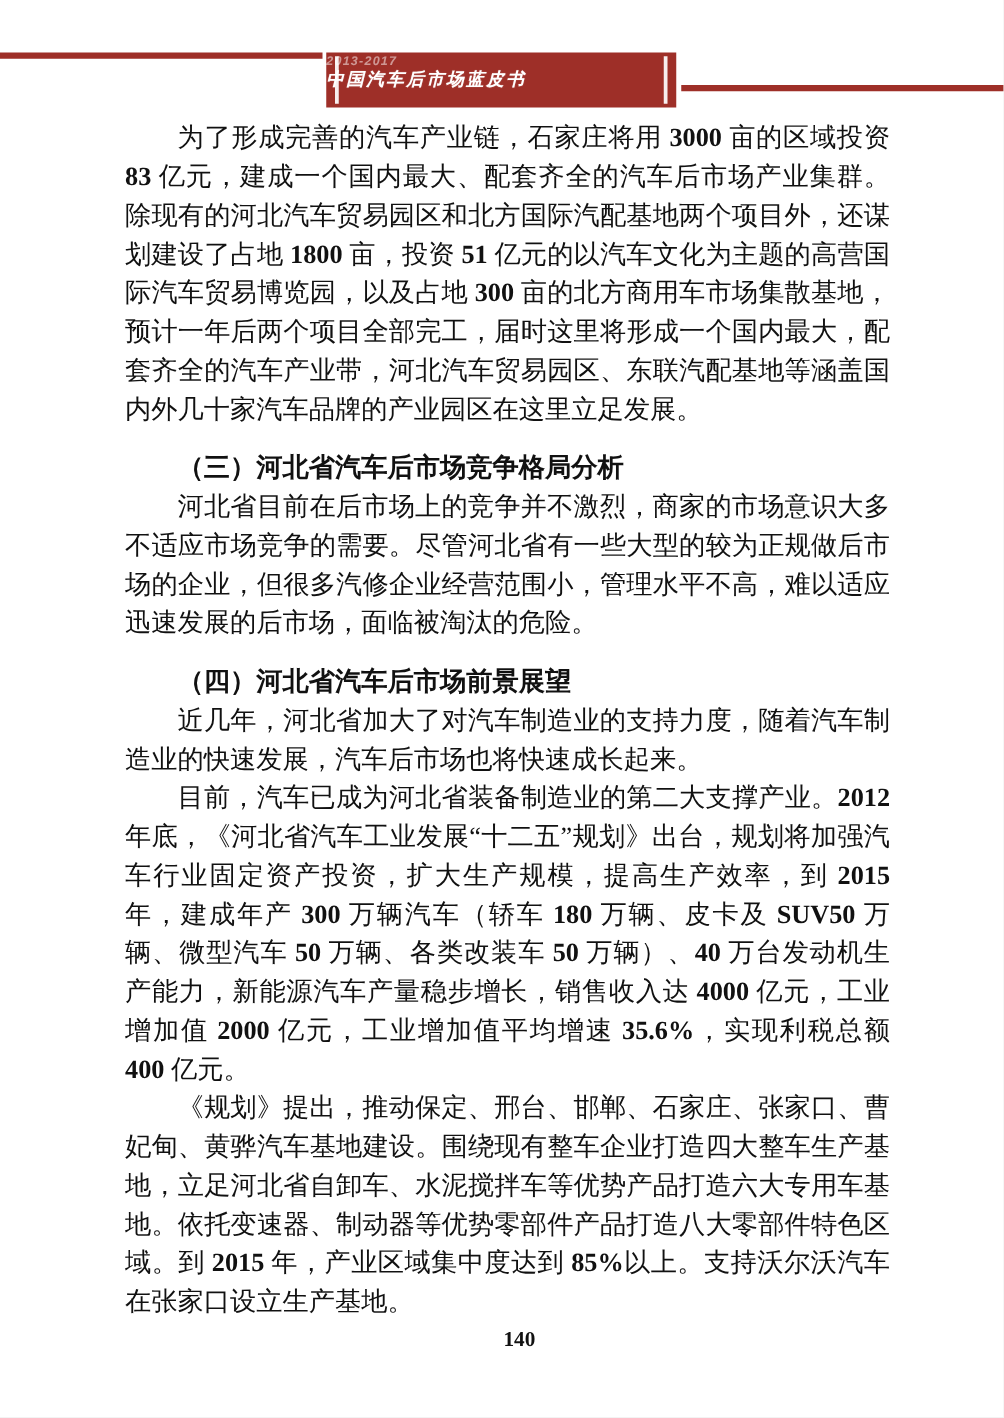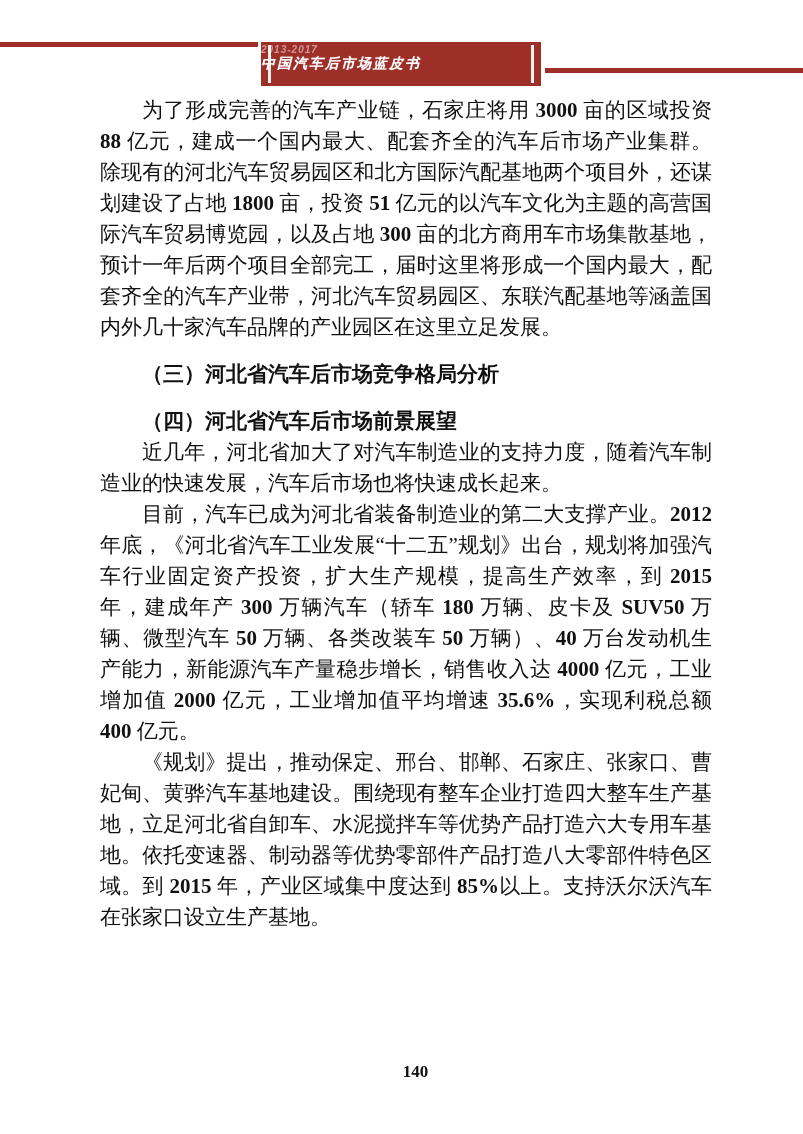--- a/index.html
+++ b/index.html
@@ -107,22 +107,23 @@
     <div class="banner-box">
       <div class="banner-line left"></div>
       <div class="banner-years">2013-2017</div>
       <div class="banner-title">中国汽车后市场蓝皮书</div>
       <div class="banner-line right"></div>
     </div>
     <div class="hdr-bar right"></div>
   </header>
 
   <main class="body-text">
-    <p>为了形成完善的汽车产业链，石家庄将用 <b>3000</b> 亩的区域投资 <b>88</b> 亿元，建成一个国内最大、配套齐全的汽车后市场产业集群。除现有的河北汽车贸易园区和北方国际汽配基地两个项目外，还谋划建设了占地 <b>1800</b> 亩，投资 <b>51</b> 亿元的以汽车文化为主题的高营国际汽车贸易博览园，以及占地 <b>300</b> 亩的北方商用车市场集散基地，预计一年后两个项目全部完工，届时这里将形成一个国内最大，配套齐全的汽车产业带，河北汽车贸易园区、东联汽配基地等涵盖国内外几十家汽车品牌的产业园区在这里立足发展。</p>
+    <p>为了形成完善的汽车产业链，石家庄将用 <b>3000</b> 亩的区域投资 <b>83</b> 亿元，建成一个国内最大、配套齐全的汽车后市场产业集群。除现有的河北汽车贸易园区和北方国际汽配基地两个项目外，还谋划建设了占地 <b>1800</b> 亩，投资 <b>51</b> 亿元的以汽车文化为主题的高营国际汽车贸易博览园，以及占地 <b>300</b> 亩的北方商用车市场集散基地，预计一年后两个项目全部完工，届时这里将形成一个国内最大，配套齐全的汽车产业带，河北汽车贸易园区、东联汽配基地等涵盖国内外几十家汽车品牌的产业园区在这里立足发展。</p>
     <p class="heading">（三）河北省汽车后市场竞争格局分析</p>
+    <p>河北省目前在后市场上的竞争并不激烈，商家的市场意识大多不适应市场竞争的需要。尽管河北省有一些大型的较为正规做后市场的企业，但很多汽修企业经营范围小，管理水平不高，难以适应迅速发展的后市场，面临被淘汰的危险。</p>
     <p class="heading">（四）河北省汽车后市场前景展望</p>
     <p>近几年，河北省加大了对汽车制造业的支持力度，随着汽车制造业的快速发展，汽车后市场也将快速成长起来。</p>
     <p>目前，汽车已成为河北省装备制造业的第二大支撑产业。<b>2012</b> 年底，《河北省汽车工业发展“十二五”规划》出台，规划将加强汽车行业固定资产投资，扩大生产规模，提高生产效率，到 <b>2015</b> 年，建成年产 <b>300</b> 万辆汽车（轿车 <b>180</b> 万辆、皮卡及 <b>SUV50</b> 万辆、微型汽车 <b>50</b> 万辆、各类改装车 <b>50</b> 万辆）、<b>40</b> 万台发动机生产能力，新能源汽车产量稳步增长，销售收入达 <b>4000</b> 亿元，工业增加值 <b>2000</b> 亿元，工业增加值平均增速 <b>35.6%</b>，实现利税总额 <b>400</b> 亿元。</p>
     <p>《规划》提出，推动保定、邢台、邯郸、石家庄、张家口、曹妃甸、黄骅汽车基地建设。围绕现有整车企业打造四大整车生产基地，立足河北省自卸车、水泥搅拌车等优势产品打造六大专用车基地。依托变速器、制动器等优势零部件产品打造八大零部件特色区域。到 <b>2015</b> 年，产业区域集中度达到 <b>85%</b>以上。支持沃尔沃汽车在张家口设立生产基地。</p>
   </main>
 
   <footer>
     <div class="page-number">140</div>
   </footer>
 

